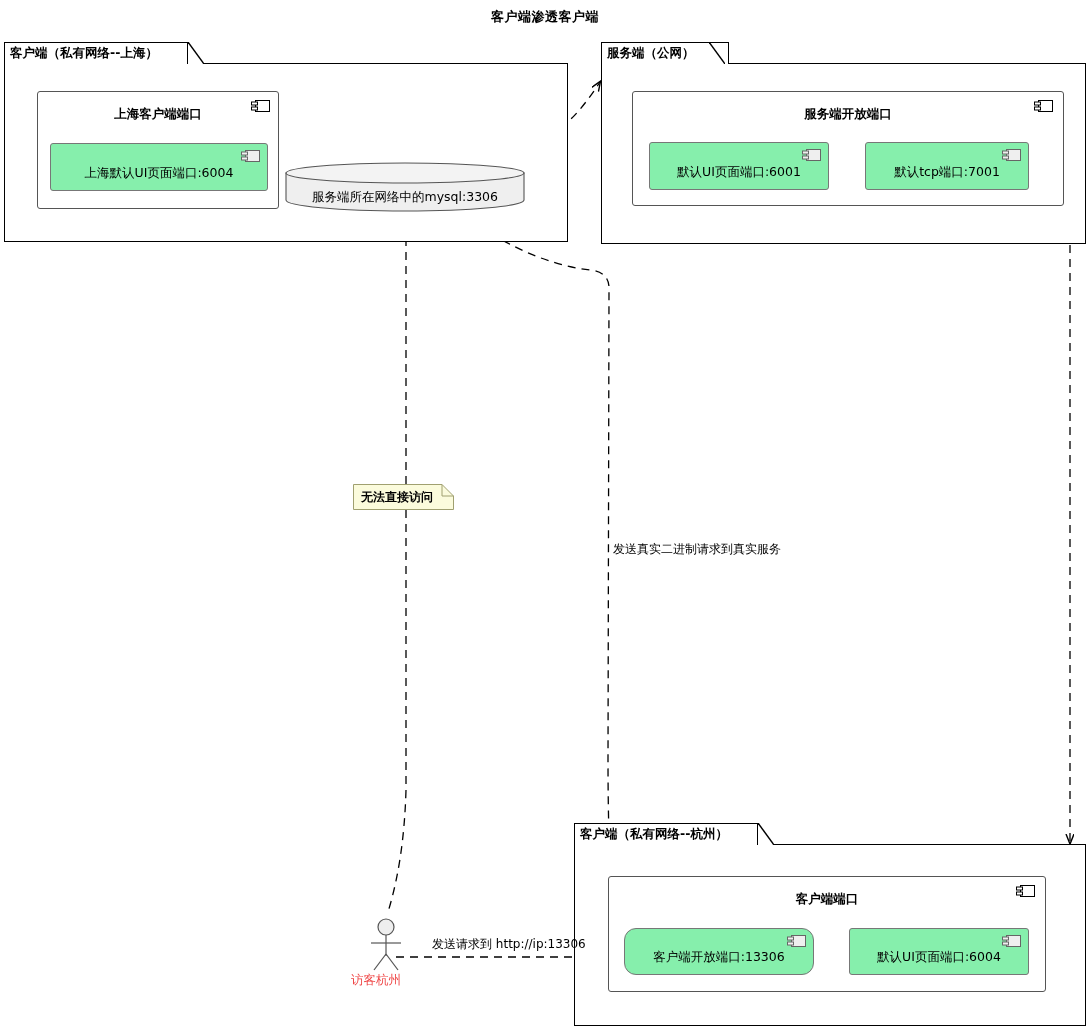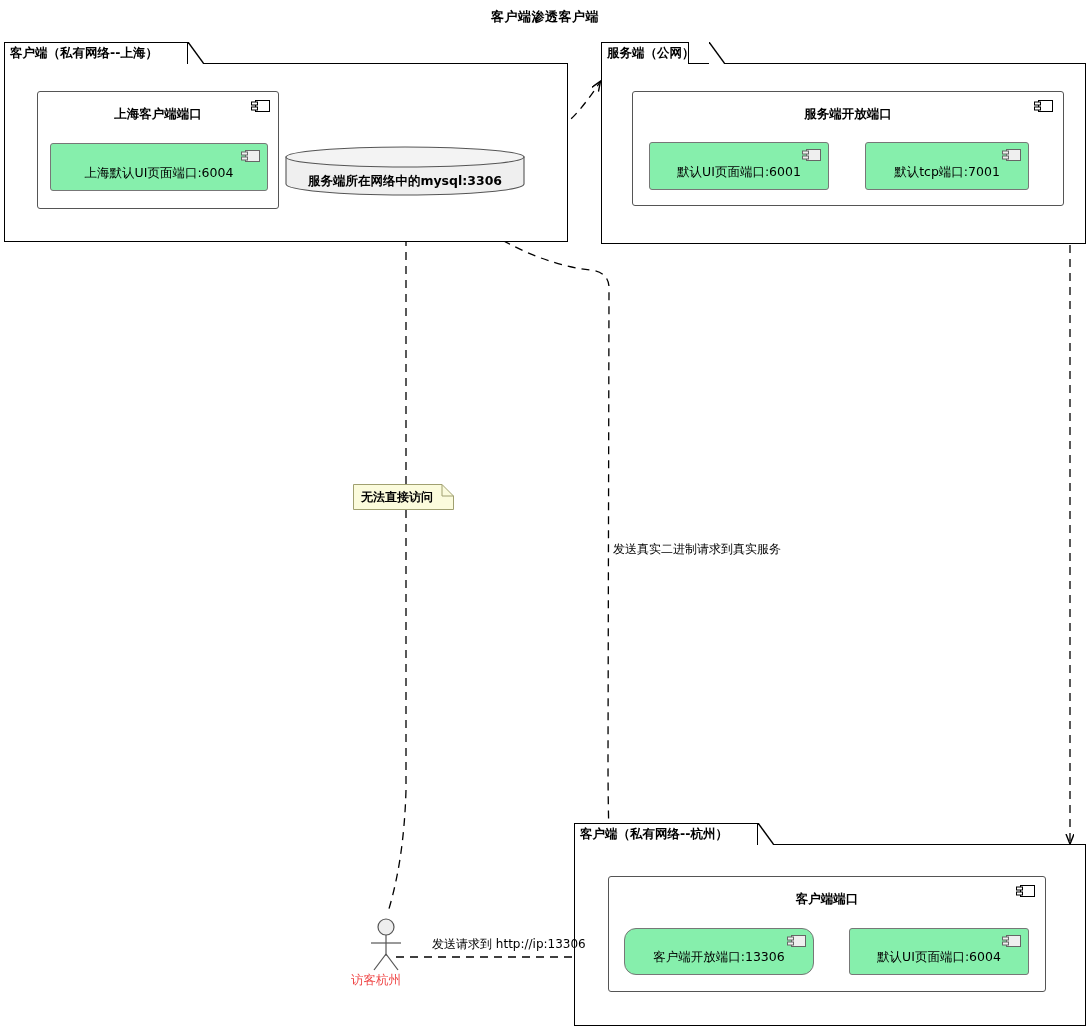--- a/index.html
+++ b/index.html
@@ -241,31 +241,31 @@
       <div class="leaf-comp" style="left:12px; top:51px; width:218px; height:48px;">
         <svg class="comp-icon" style="right:6px; top:5px;" viewBox="0 0 20 14">
           <rect x="4.5" y="1.5" width="14" height="11" fill="#efefef" stroke="#666" stroke-width="1"></rect>
           <rect x="0.5" y="3" width="6" height="3" fill="#efefef" stroke="#666" stroke-width="1"></rect>
           <rect x="0.5" y="8" width="6" height="3" fill="#efefef" stroke="#666" stroke-width="1"></rect>
         </svg>
         <div class="leaf-label">上海默认UI页面端口:6004</div>
       </div>
     </div>
 
-    <div class="db-cylinder" style="left:281px; top:104px; width:240px; height:50px;font-weight:bold;">
+    <div class="db-cylinder" style="left:281px; top:120px; width:240px; height:50px;">
       <svg style="position:absolute;left:0;top:0;width:240px;height:50px;" viewBox="0 0 240 50">
         <path d="M1,11 L1,38 A 119,11 0 0 0 239,38 L239,11 Z" fill="#efefef" stroke="#555" stroke-width="1.1"></path>
         <ellipse cx="120" cy="11" rx="119" ry="10" fill="#f3f3f3" stroke="#555" stroke-width="1.1"></ellipse>
       </svg>
       <div class="db-label">服务端所在网络中的mysql:3306</div>
     </div>
   </div>
 
   <div class="package" style="left:601px; top:42px; width:485px; height:202px;">
-    <div class="package-tab" style="width:88px;">服务端（公网）</div>
+    <div class="package-tab" style="width:128px;">服务端（公网）</div>
     <svg class="package-tab-corner" style="left:108px;" viewBox="0 0 16 22">
       <path d="M0,0 L16,22 L0,22 Z" fill="#ffffff" stroke="none"></path>
       <path d="M0,0 L16,22" stroke="#000" stroke-width="1.4" fill="none"></path>
     </svg>
     <div class="package-body" style="top:21px; width:485px; height:181px;"></div>
 
     <div class="component-box" style="left:31px; top:49px; width:432px; height:115px;">
       <svg class="comp-icon" style="right:9px; top:7px;" viewBox="0 0 20 14">
         <rect x="4.5" y="1.5" width="14" height="11" fill="#fff" stroke="#000" stroke-width="1"></rect>
         <rect x="0.5" y="3" width="6" height="3" fill="#fff" stroke="#000" stroke-width="1"></rect>

